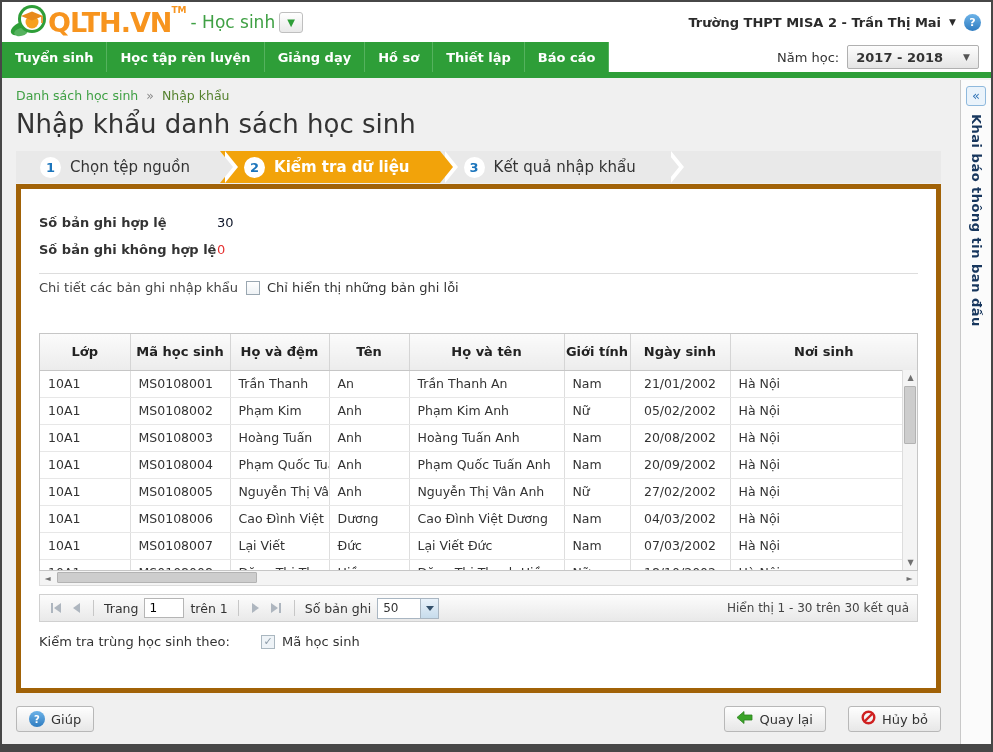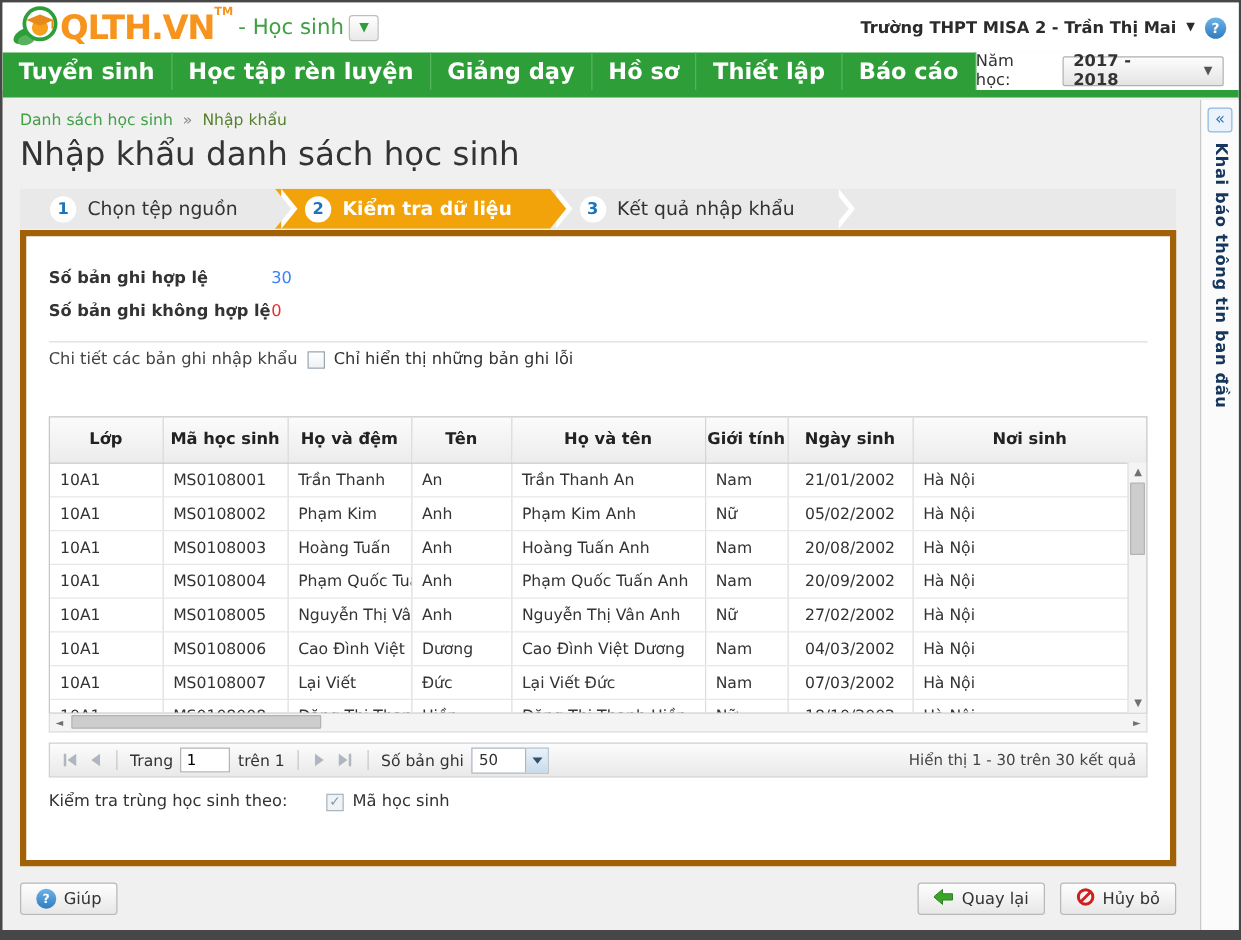--- a/index.html
+++ b/index.html
@@ -17,21 +17,21 @@
   .module-name { font-size:17px; color:#3fa044; margin-left:4px; }
   .module-dd { width:24px; height:21px; border:1px solid #bfbfbf; border-radius:3px; background:linear-gradient(#fff,#e9e9e9); display:flex; align-items:center; justify-content:center; margin-left:4px; cursor:pointer; }
   .module-dd span { color:#2e9e38; font-size:10px; }
   .hdr-right { display:flex; align-items:center; gap:8px; }
   .school-user { font-size:13px; font-weight:bold; color:#2b2b2b; }
   .caret-dn { font-size:9px; color:#2b2b2b; }
   .help-circle { width:17px; height:17px; border-radius:50%; background:linear-gradient(#6db3e8,#2f7cc0); color:#fff; font-size:11px; font-weight:bold; display:flex; align-items:center; justify-content:center; }
   
   .navrow { height:30px; background:#fff; display:flex; align-items:stretch; justify-content:space-between; }
   .tabs { display:flex; background:#2e9e38; }
-  .tab { display:flex; align-items:center; padding:0 13px; color:#fff; font-size:18px; font-weight:bold; border-right:1px solid #55b25e; cursor:pointer; white-space:nowrap; }
+  .tab { display:flex; align-items:center; padding:0 13px; color:#fff; font-size:13px; font-weight:bold; border-right:1px solid #55b25e; cursor:pointer; white-space:nowrap; }
   .year-box { display:flex; align-items:center; gap:8px; padding-right:12px; }
   .year-label { font-size:13px; color:#333; }
   .year-select { display:flex; align-items:center; gap:20px; height:24px; padding:0 8px; border:1px solid #b0b0b0; border-radius:2px; background:linear-gradient(#fdfdfd,#e4e4e4); font-size:13px; font-weight:bold; color:#333; cursor:pointer; }
   .year-select .sel-caret { font-size:9px; color:#555; font-weight:normal; }
   .greenstrip { height:6px; background:#2e9e38; }
   
   .content { position:absolute; left:0; right:31px; top:76px; bottom:0; }
   .sidebar { position:absolute; right:0; top:78px; bottom:0; width:31px; background:#fbfbfb; border-left:1px solid #c9c9c9; display:flex; flex-direction:column; align-items:center; padding-top:6px; }
   .collapse-btn { width:20px; height:20px; border:1px solid #8fb9dd; border-radius:3px; background:#eaf3fb; color:#2f72b5; font-size:13px; line-height:17px; text-align:center; cursor:pointer; }
   .sb-title { margin-top:8px; writing-mode:vertical-rl; font-size:13px; font-weight:bold; color:#17365d; letter-spacing:.5px; }
@@ -49,21 +49,21 @@
   .step::before { border-left:13px solid #fff; transform:translateX(5px); z-index:1; }
   .step::after  { border-left:13px solid #e9e9e9; z-index:2; }
   .step.active::after { border-left-color:#f2a30a; }
   .step-num { width:21px; height:21px; border-radius:50%; background:#fff; color:#1c75bc; font-size:13px; font-weight:bold; display:flex; align-items:center; justify-content:center; flex:0 0 21px; }
   .step-label { font-size:15px; color:#333; white-space:nowrap; }
   .step.active .step-label { color:#fff; font-weight:bold; }
   
   .panel { margin:1px 19px 0 14px; height:509px; background:#fff; border:5px solid #a16207; padding:14px 18px 0 18px; position:relative; }
   .stat-row { display:flex; align-items:center; margin-top:12px; }
   .stat-label { width:178px; font-size:13px; font-weight:bold; color:#333; }
-  .stat-valid { font-size:13px; color:#3b82f6; }
+  .stat-valid { font-size:13px; color:#0f172a; }
   .stat-invalid { font-size:13px; color:#e53030; }
   .divider { border-top:1px solid #ddd; margin-top:16px; }
   .detail-row { display:flex; align-items:center; margin-top:6px; gap:7px; }
   .detail-label { width:200px; font-size:13px; color:#444; }
   .cbx { width:14px; height:14px; border:1px solid #9aa7b1; background:linear-gradient(#fff,#eef2f5); display:inline-flex; align-items:center; justify-content:center; font-size:11px; color:#6d7f8e; cursor:pointer; flex:0 0 14px; }
   .cbx.checked::after { content:'✓'; font-weight:bold; }
   .cbx-label { font-size:13px; color:#333; }
   
   .table-zone { margin-top:38px; position:relative; }
   .tbl-wrap { height:238px; overflow:hidden; border:1px solid #c6c6c6; position:relative; }
@@ -96,21 +96,21 @@
   .pg-select .val { flex:1; font-size:12px; color:#333; padding-left:5px; }
   .pg-select .dd { width:18px; height:100%; background:linear-gradient(#e9f2fa,#c7dcec); border-left:1px solid #a9b6c2; display:flex; align-items:center; justify-content:center; }
   .pg-select .dd i { width:0; height:0; border-left:4px solid transparent; border-right:4px solid transparent; border-top:5px solid #33506b; }
   .pg-right { margin-left:auto; font-size:12px; color:#444; }
   .dup-row { display:flex; align-items:center; margin-top:12px; gap:7px; }
   .dup-label { width:215px; font-size:13px; color:#333; }
   .cbx.disabled { background:#eef3f7; border-color:#aab7c0; color:#8b9aa6; }
   
   .footer { position:absolute; left:14px; right:19px; bottom:12px; display:flex; align-items:center; }
   .btn { display:inline-flex; align-items:center; gap:6px; height:26px; padding:0 12px; border:1px solid #b8b8b8; border-radius:3px; background:linear-gradient(#fefefe,#e7e7e7); font-size:13px; color:#333; cursor:pointer; font-family:inherit; }
-  .btn-right-group { margin-left:auto; display:flex; align-items:flex-start; gap:12px; }
+  .btn-right-group { margin-left:auto; display:flex; align-items:flex-start; gap:22px; }
   .annotate-red { display:inline-flex; border:3px solid #e8392f; padding:0; }
   .btn.exec { background:linear-gradient(#eaf4fc,#cfe4f4); border-color:#86a7c2; }
   .icon-q { width:16px; height:16px; border-radius:50%; background:linear-gradient(#6db3e8,#2f7cc0); color:#fff; font-size:10px; font-weight:bold; display:flex; align-items:center; justify-content:center; }
 </style>
 </head>
 <body>
 
 <div class="page">
 
   <div class="hdr">

